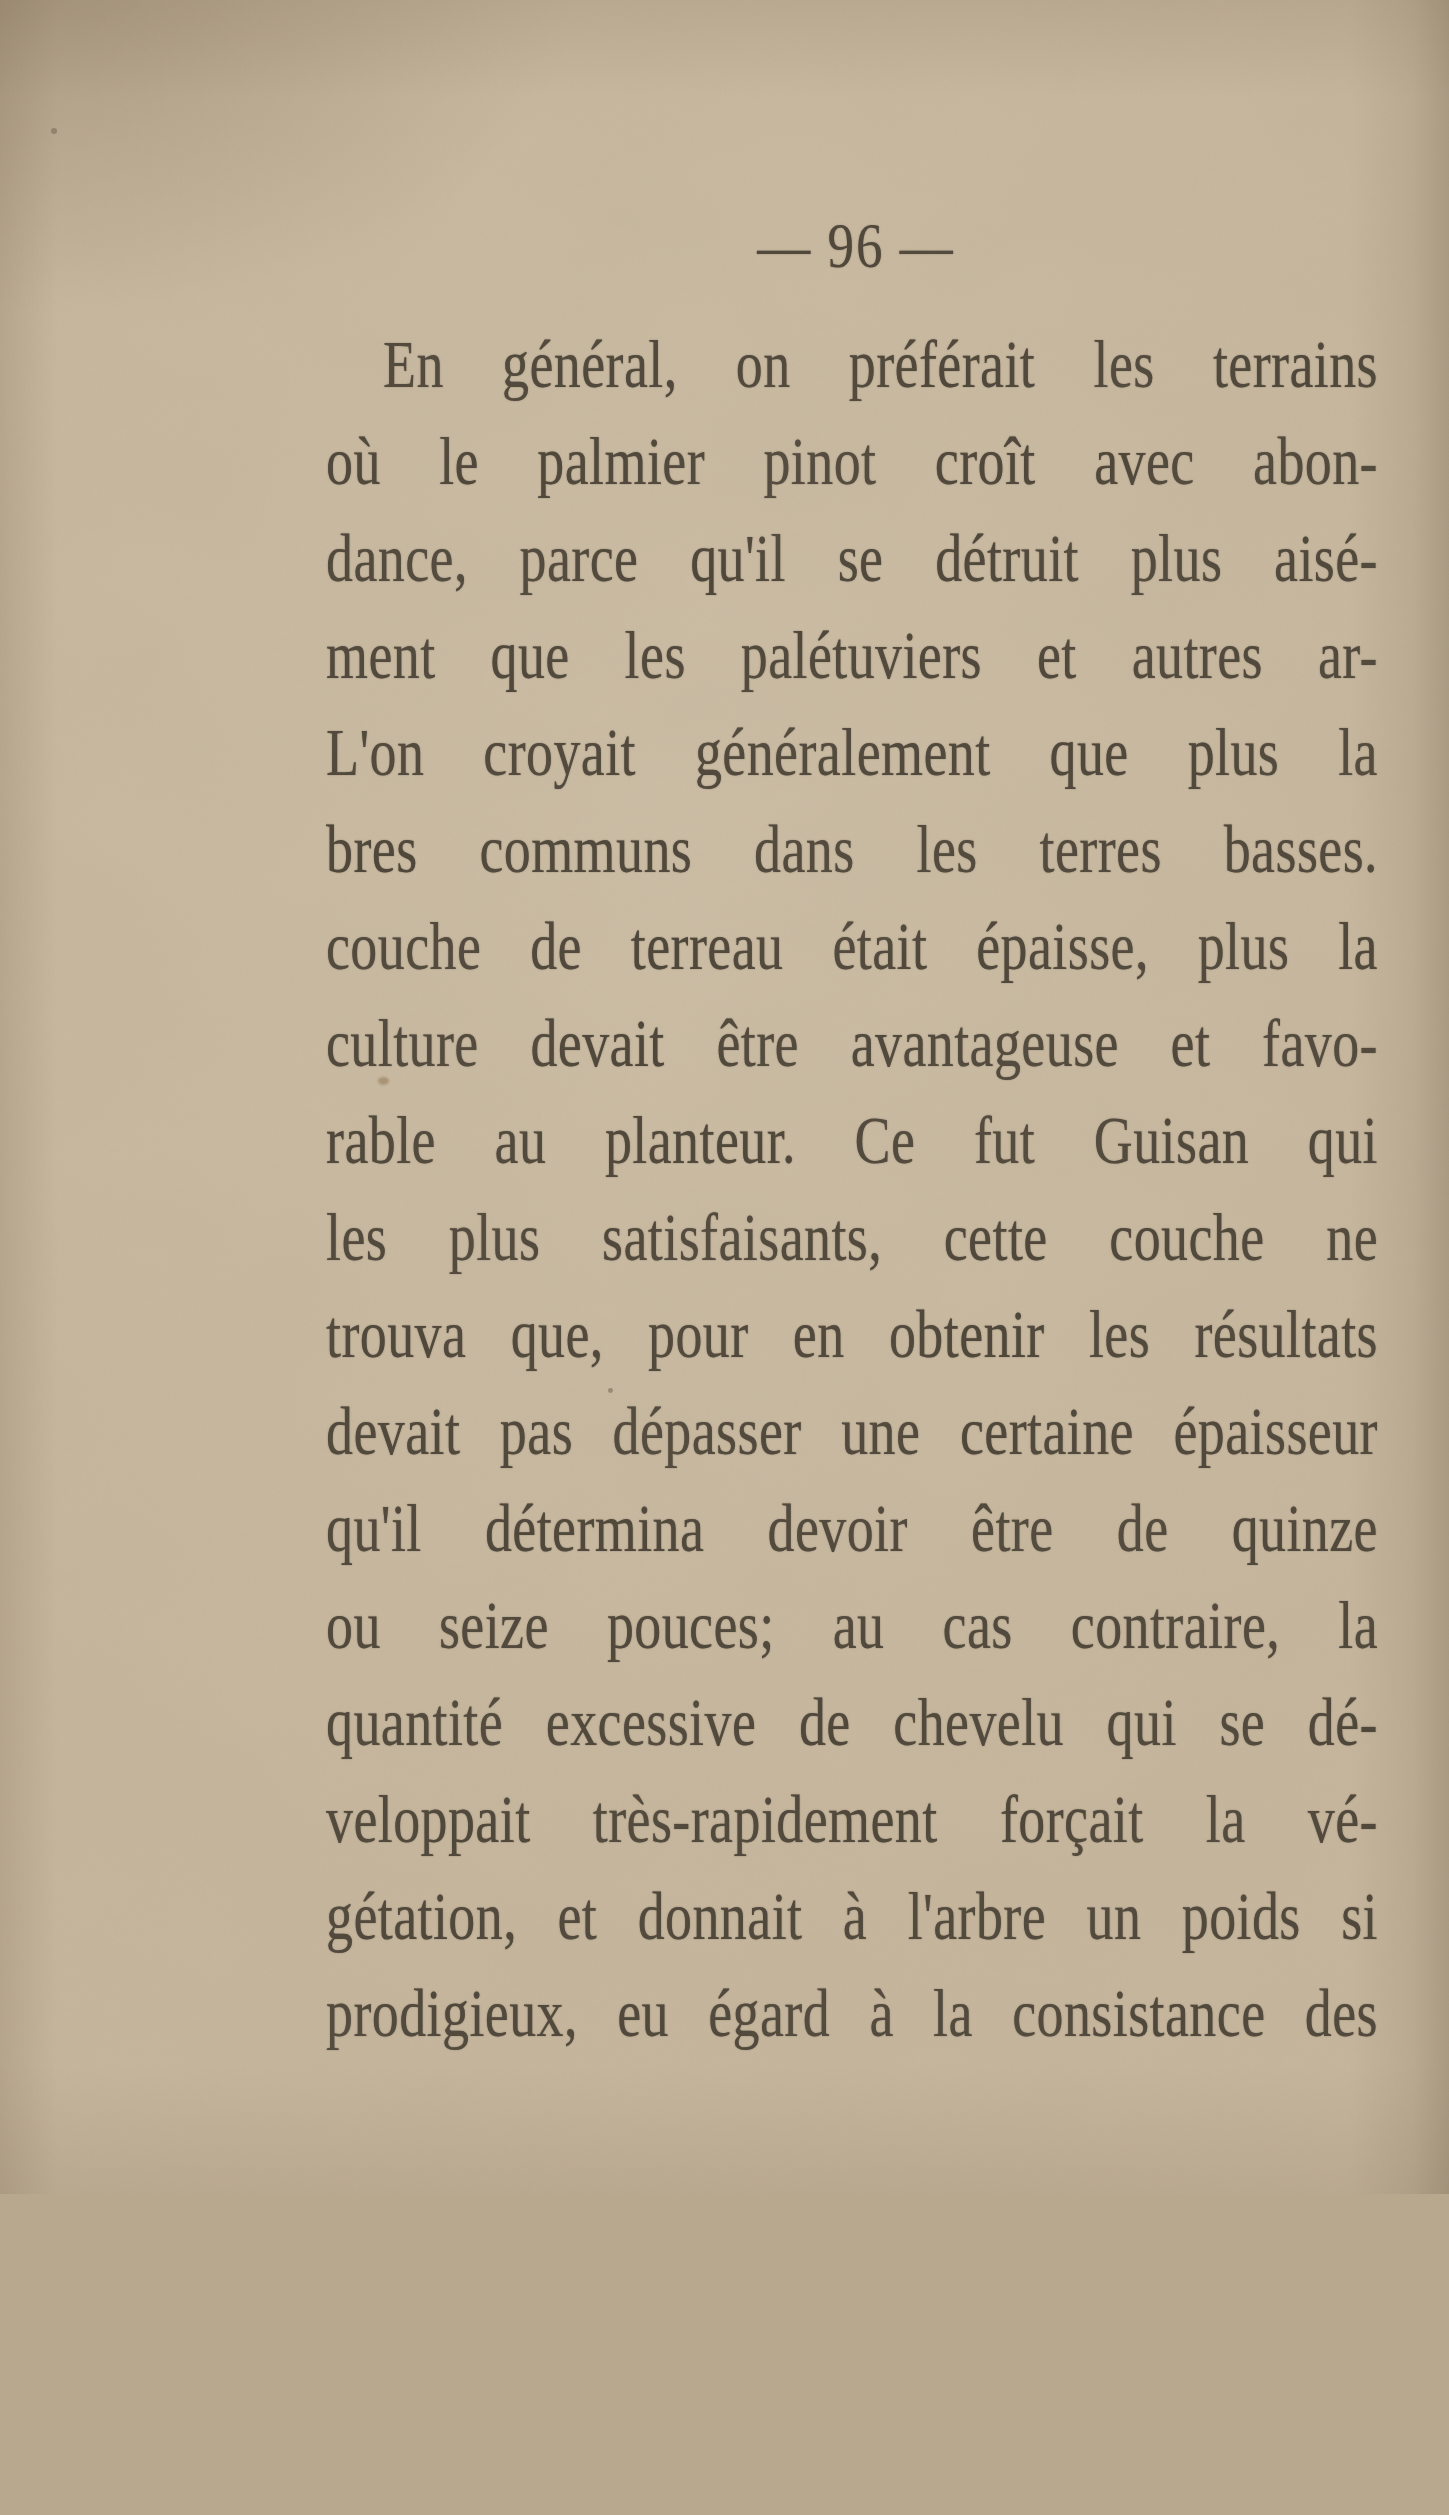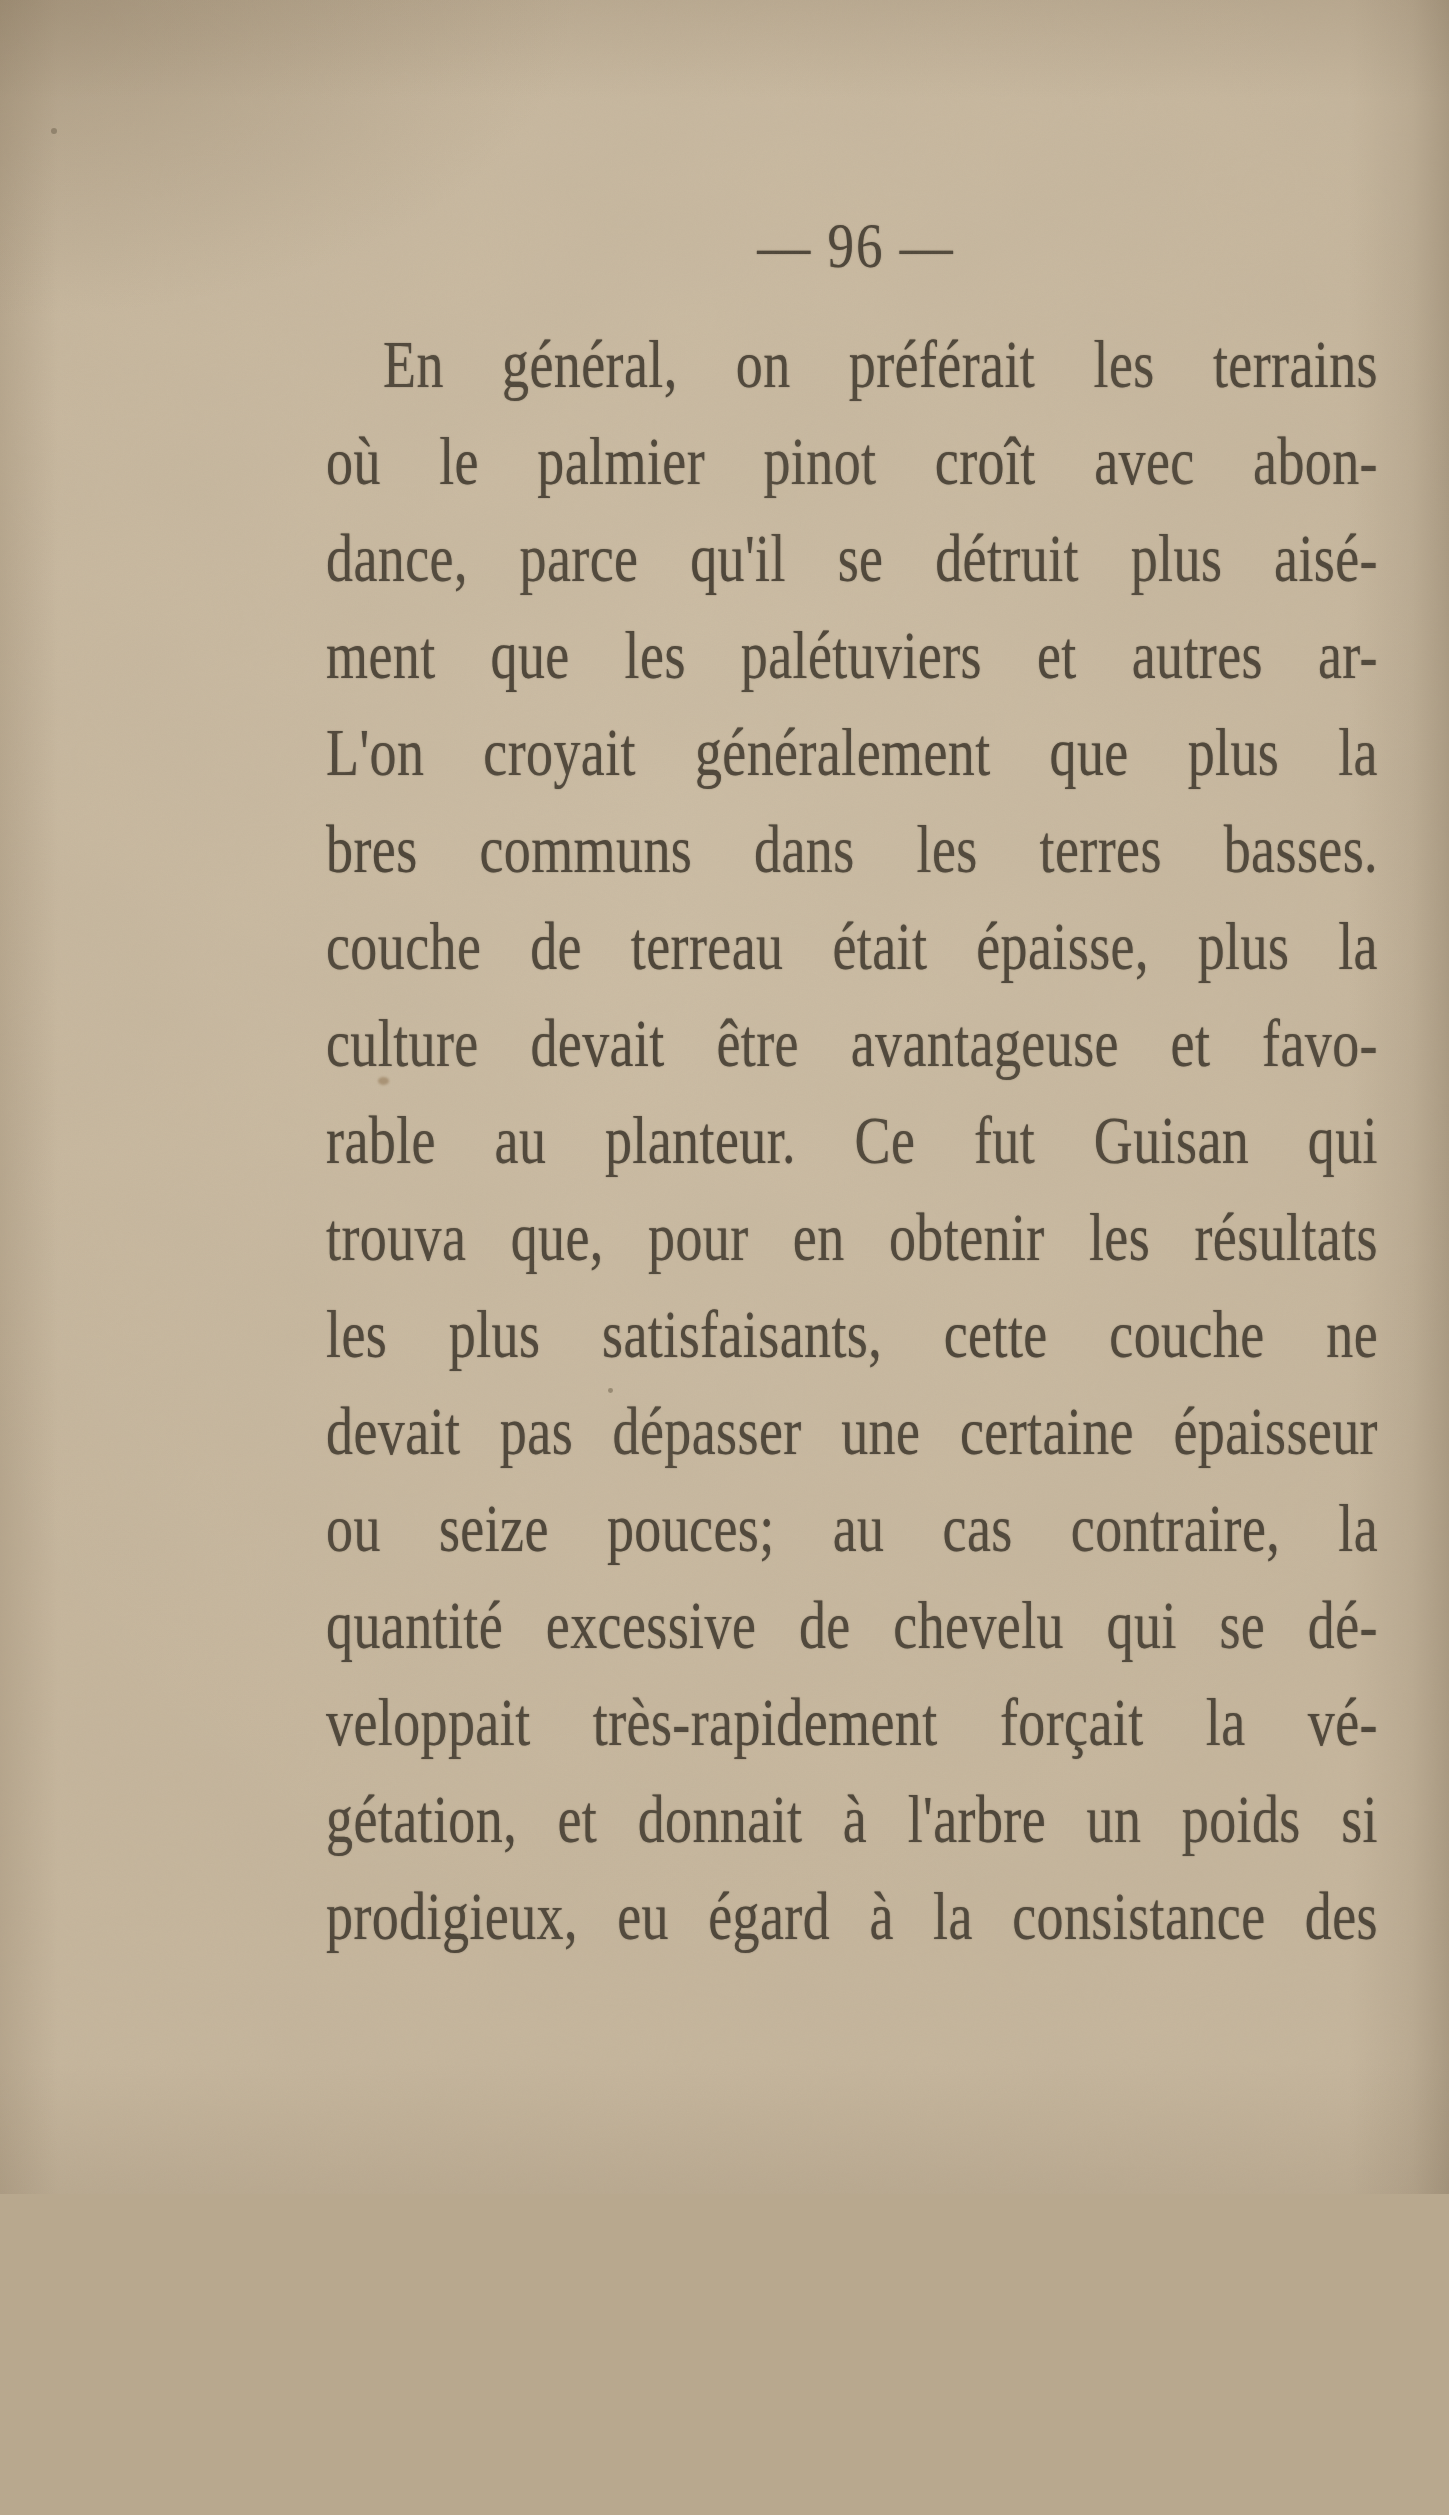--- a/index.html
+++ b/index.html
@@ -97,27 +97,30 @@
     <div class="line">
         <span class="line-inner">couche de terreau était épaisse, plus la</span>
       </div>
     <div class="line">
         <span class="line-inner">culture devait être avantageuse et favo-</span>
       </div>
     <div class="line">
         <span class="line-inner">rable au planteur. Ce fut Guisan qui</span>
       </div>
     <div class="line">
+        <span class="line-inner">les plus satisfaisants, cette couche ne</span>
+      </div>
+    <div class="line">
         <span class="line-inner">trouva que, pour en obtenir les résultats</span>
       </div>
     <div class="line">
-        <span class="line-inner">les plus satisfaisants, cette couche ne</span>
+        <span class="line-inner">devait pas dépasser une certaine épaisseur</span>
       </div>
     <div class="line">
-        <span class="line-inner">devait pas dépasser une certaine épaisseur</span>
+        <span class="line-inner">qu'il détermina devoir être de quinze</span>
       </div>
     <div class="line">
         <span class="line-inner">ou seize pouces; au cas contraire, la</span>
       </div>
     <div class="line">
         <span class="line-inner">quantité excessive de chevelu qui se dé-</span>
       </div>
     <div class="line">
         <span class="line-inner">veloppait très-rapidement forçait la vé-</span>
       </div>

